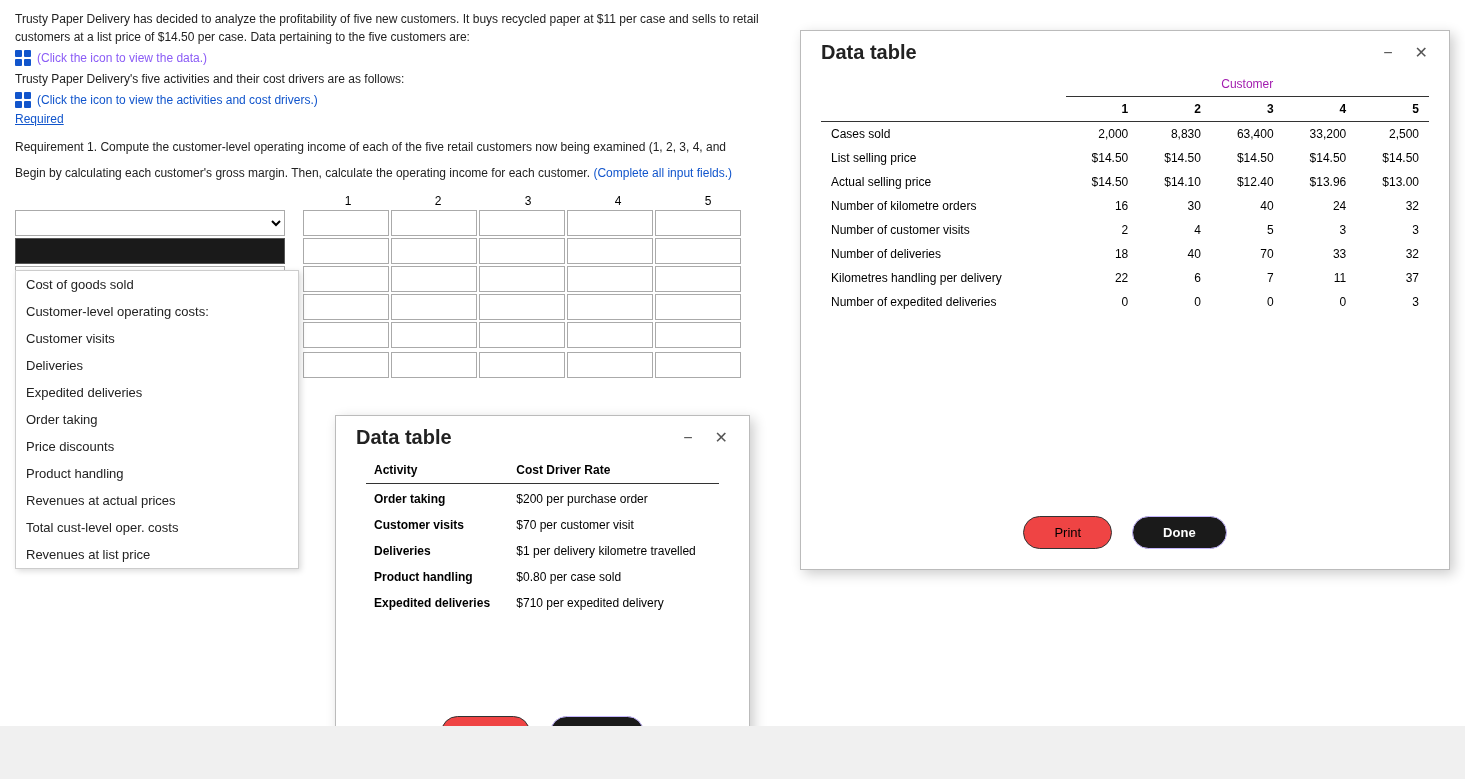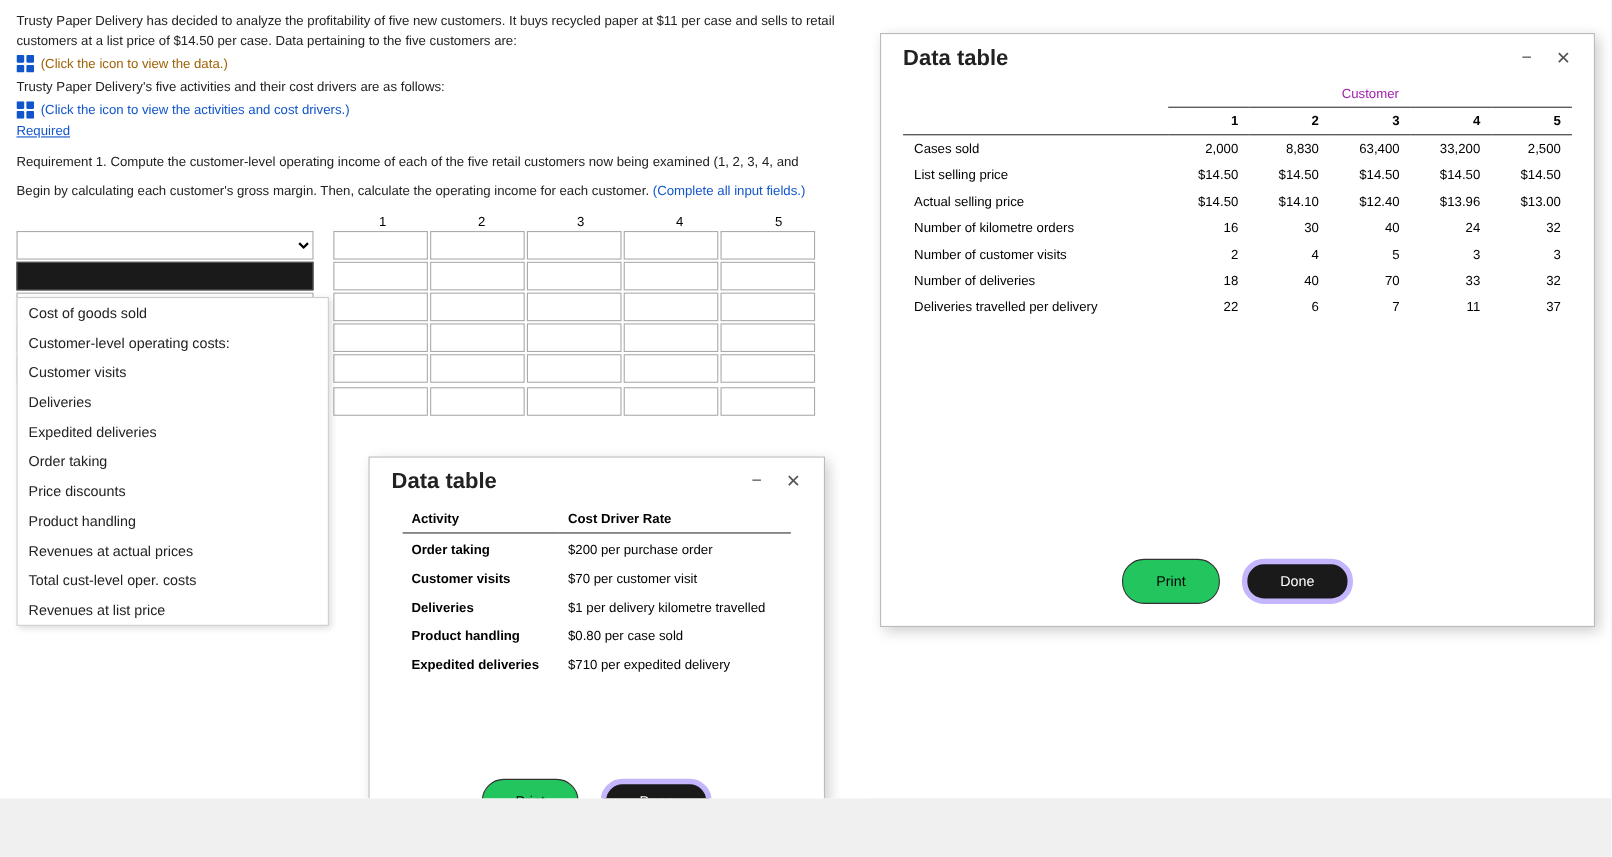--- a/index.html
+++ b/index.html
@@ -247,33 +247,34 @@
       position: absolute;
       bottom: 0;
       left: 0;
       right: 0;
     }
 
     .btn-print {
       padding: 8px 30px;
       border-radius: 20px;
       border: 1px solid #333;
-      background: #22c55e;
+      background: #ef4444;
       font-size: 13px;
       cursor: pointer;
     }
 
     .btn-done {
       padding: 8px 30px;
       border-radius: 20px;
-      border: 5px solid #c4b5fd;
+      border: 1px solid #c4b5fd;
       background: #1a1a1a;
       color: #fff;
       font-size: 13px;
       cursor: pointer;
+      font-weight: bold;
     }
 
     
     .modal-front {
       position: absolute;
       top: 415px;
       left: 335px;
       width: 415px;
       height: 355px;
       background: #fff;
@@ -315,21 +316,21 @@
 
     <p class="intro-text">Trusty Paper Delivery has decided to analyze the profitability of five new customers. It buys recycled paper at $11 per case and sells to retail customers at a list price of $14.50 per case. Data pertaining to the five customers are:</p>
 
     <div class="icon-link">
       <svg class="grid-icon" viewBox="0 0 16 16" fill="#1155CC">
         <rect x="0" y="0" width="7" height="7" rx="1"></rect>
         <rect x="9" y="0" width="7" height="7" rx="1"></rect>
         <rect x="0" y="9" width="7" height="7" rx="1"></rect>
         <rect x="9" y="9" width="7" height="7" rx="1"></rect>
       </svg>
-      <span style="color:#a16207;">(Click the icon to view the data.)</span>
+      <span style="color:#8b5cf6;">(Click the icon to view the data.)</span>
     </div>
 
     <p class="intro-text">Trusty Paper Delivery's five activities and their cost drivers are as follows:</p>
 
     <div class="icon-link">
       <svg class="grid-icon" viewBox="0 0 16 16" fill="#1155CC">
         <rect x="0" y="0" width="7" height="7" rx="1"></rect>
         <rect x="9" y="0" width="7" height="7" rx="1"></rect>
         <rect x="0" y="9" width="7" height="7" rx="1"></rect>
         <rect x="9" y="9" width="7" height="7" rx="1"></rect>
@@ -516,26 +517,34 @@
             </tr>
             <tr>
               <td>Number of deliveries</td>
               <td>18</td>
               <td>40</td>
               <td>70</td>
               <td>33</td>
               <td>32</td>
             </tr>
             <tr>
-              <td>Deliveries travelled per delivery</td>
+              <td>Kilometres handling per delivery</td>
               <td>22</td>
               <td>6</td>
               <td>7</td>
               <td>11</td>
               <td>37</td>
+            </tr>
+            <tr>
+              <td>Number of expedited deliveries</td>
+              <td>0</td>
+              <td>0</td>
+              <td>0</td>
+              <td>0</td>
+              <td>3</td>
             </tr>
           </tbody>
       </table>
     </div>
 
     <div class="modal-footer">
       <button class="btn-print">Print</button>
       <button class="btn-done">Done</button>
     </div>
   </div>

